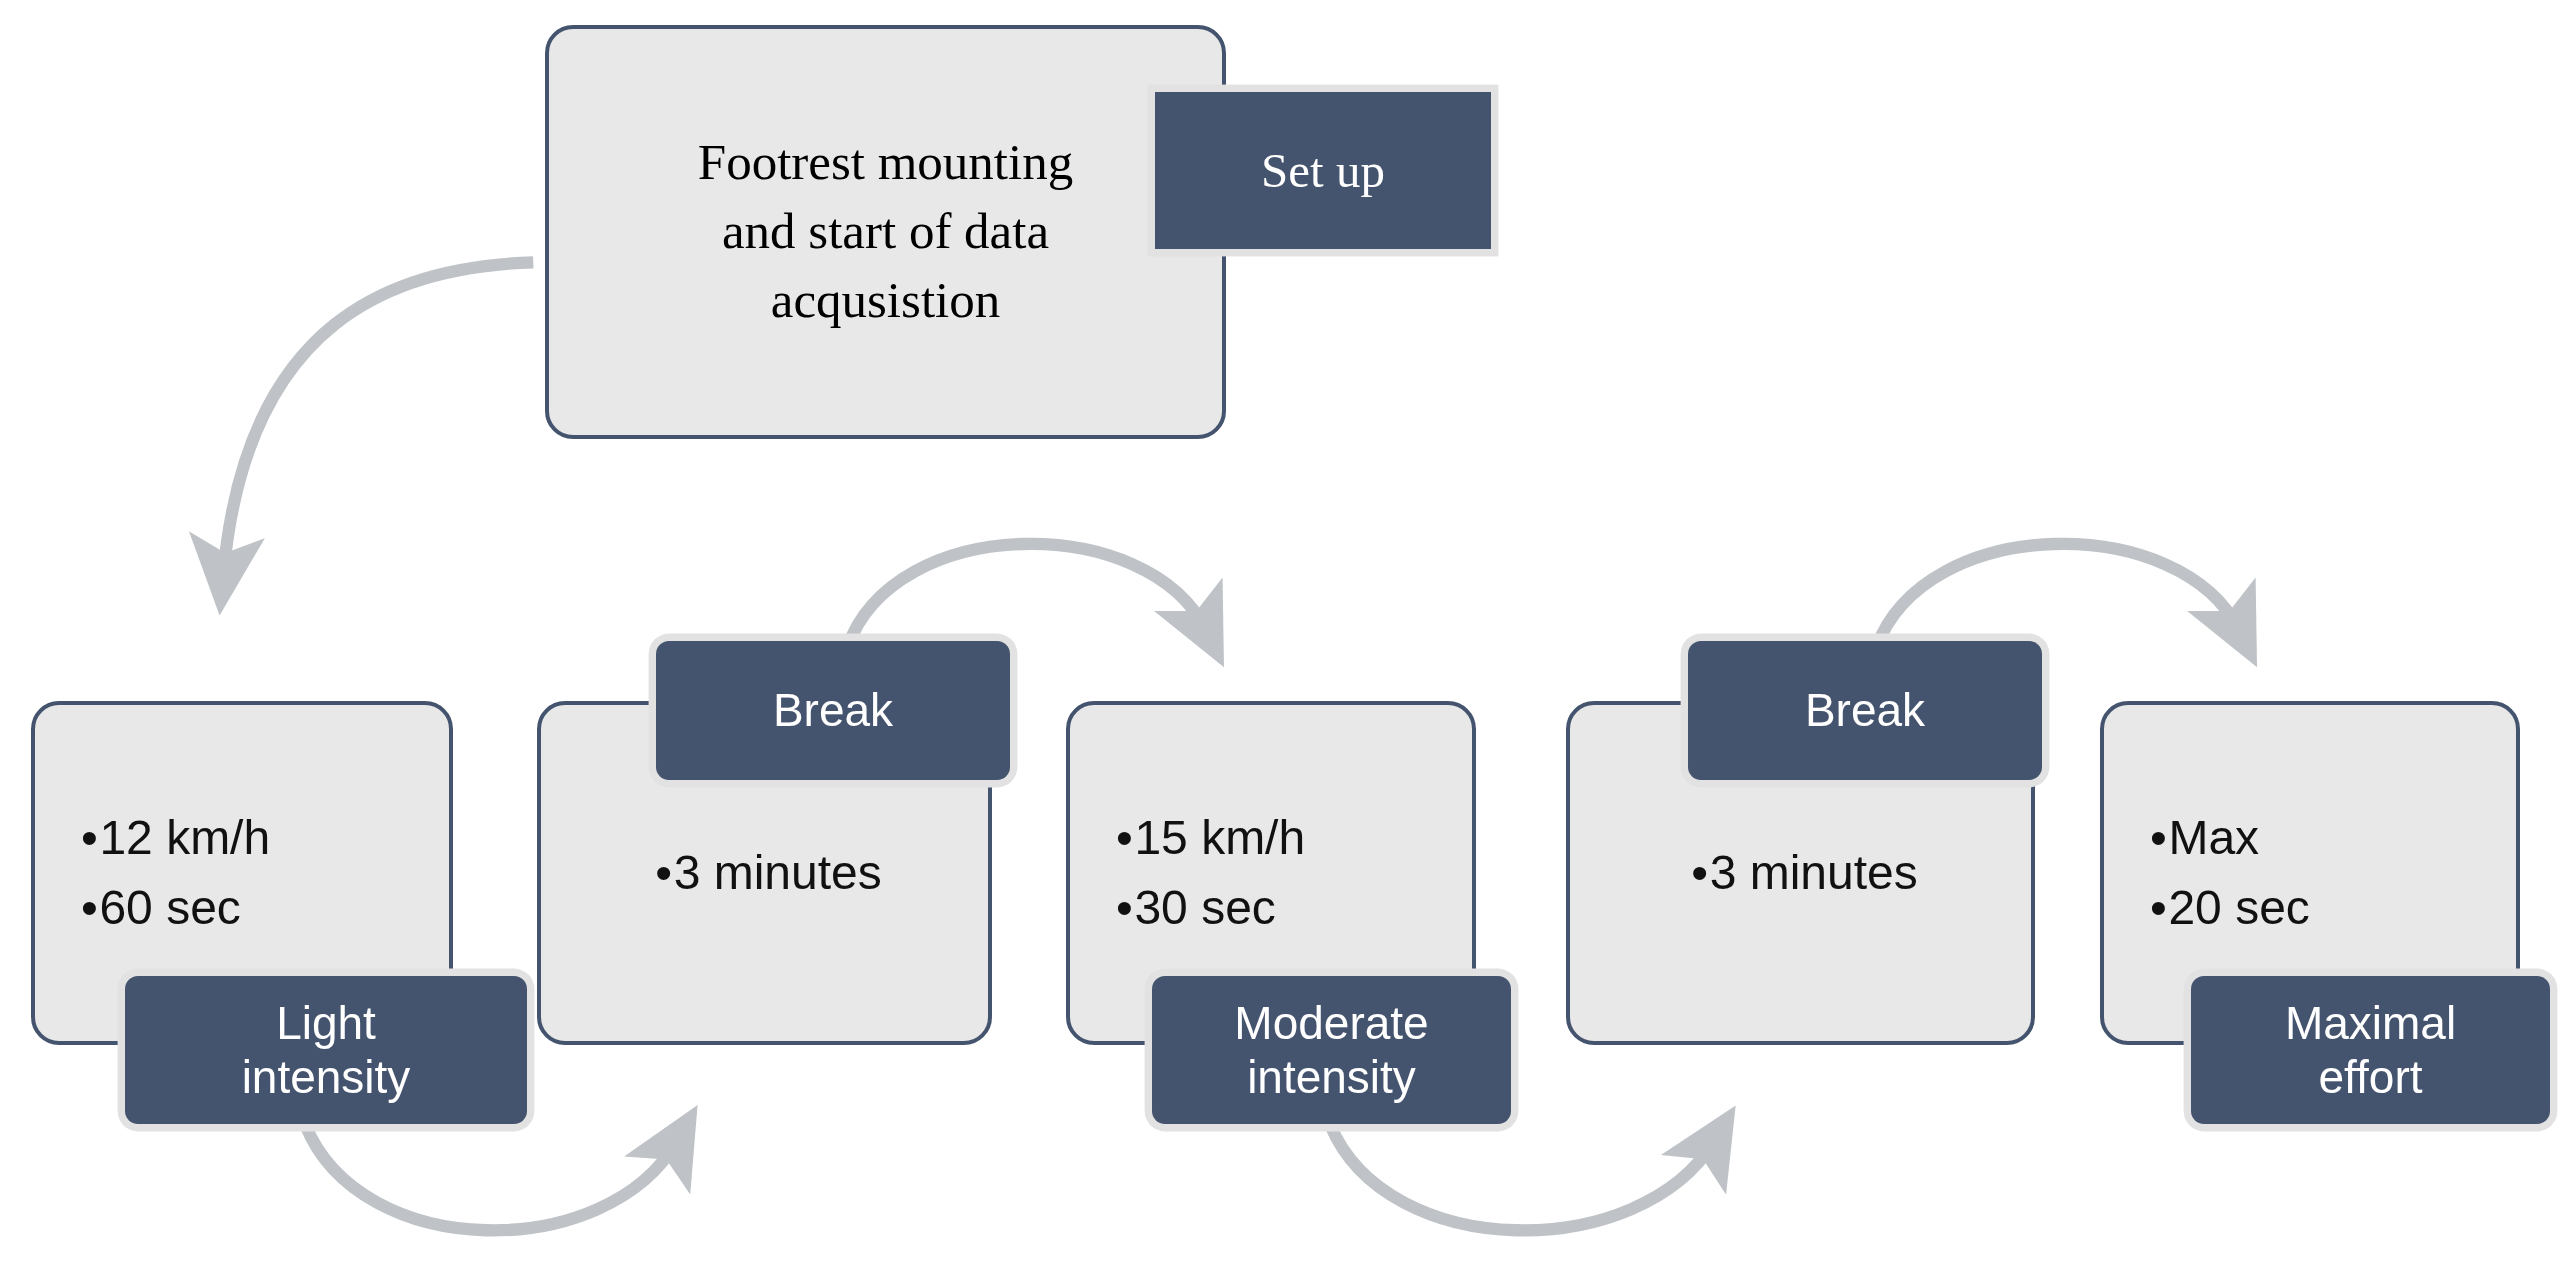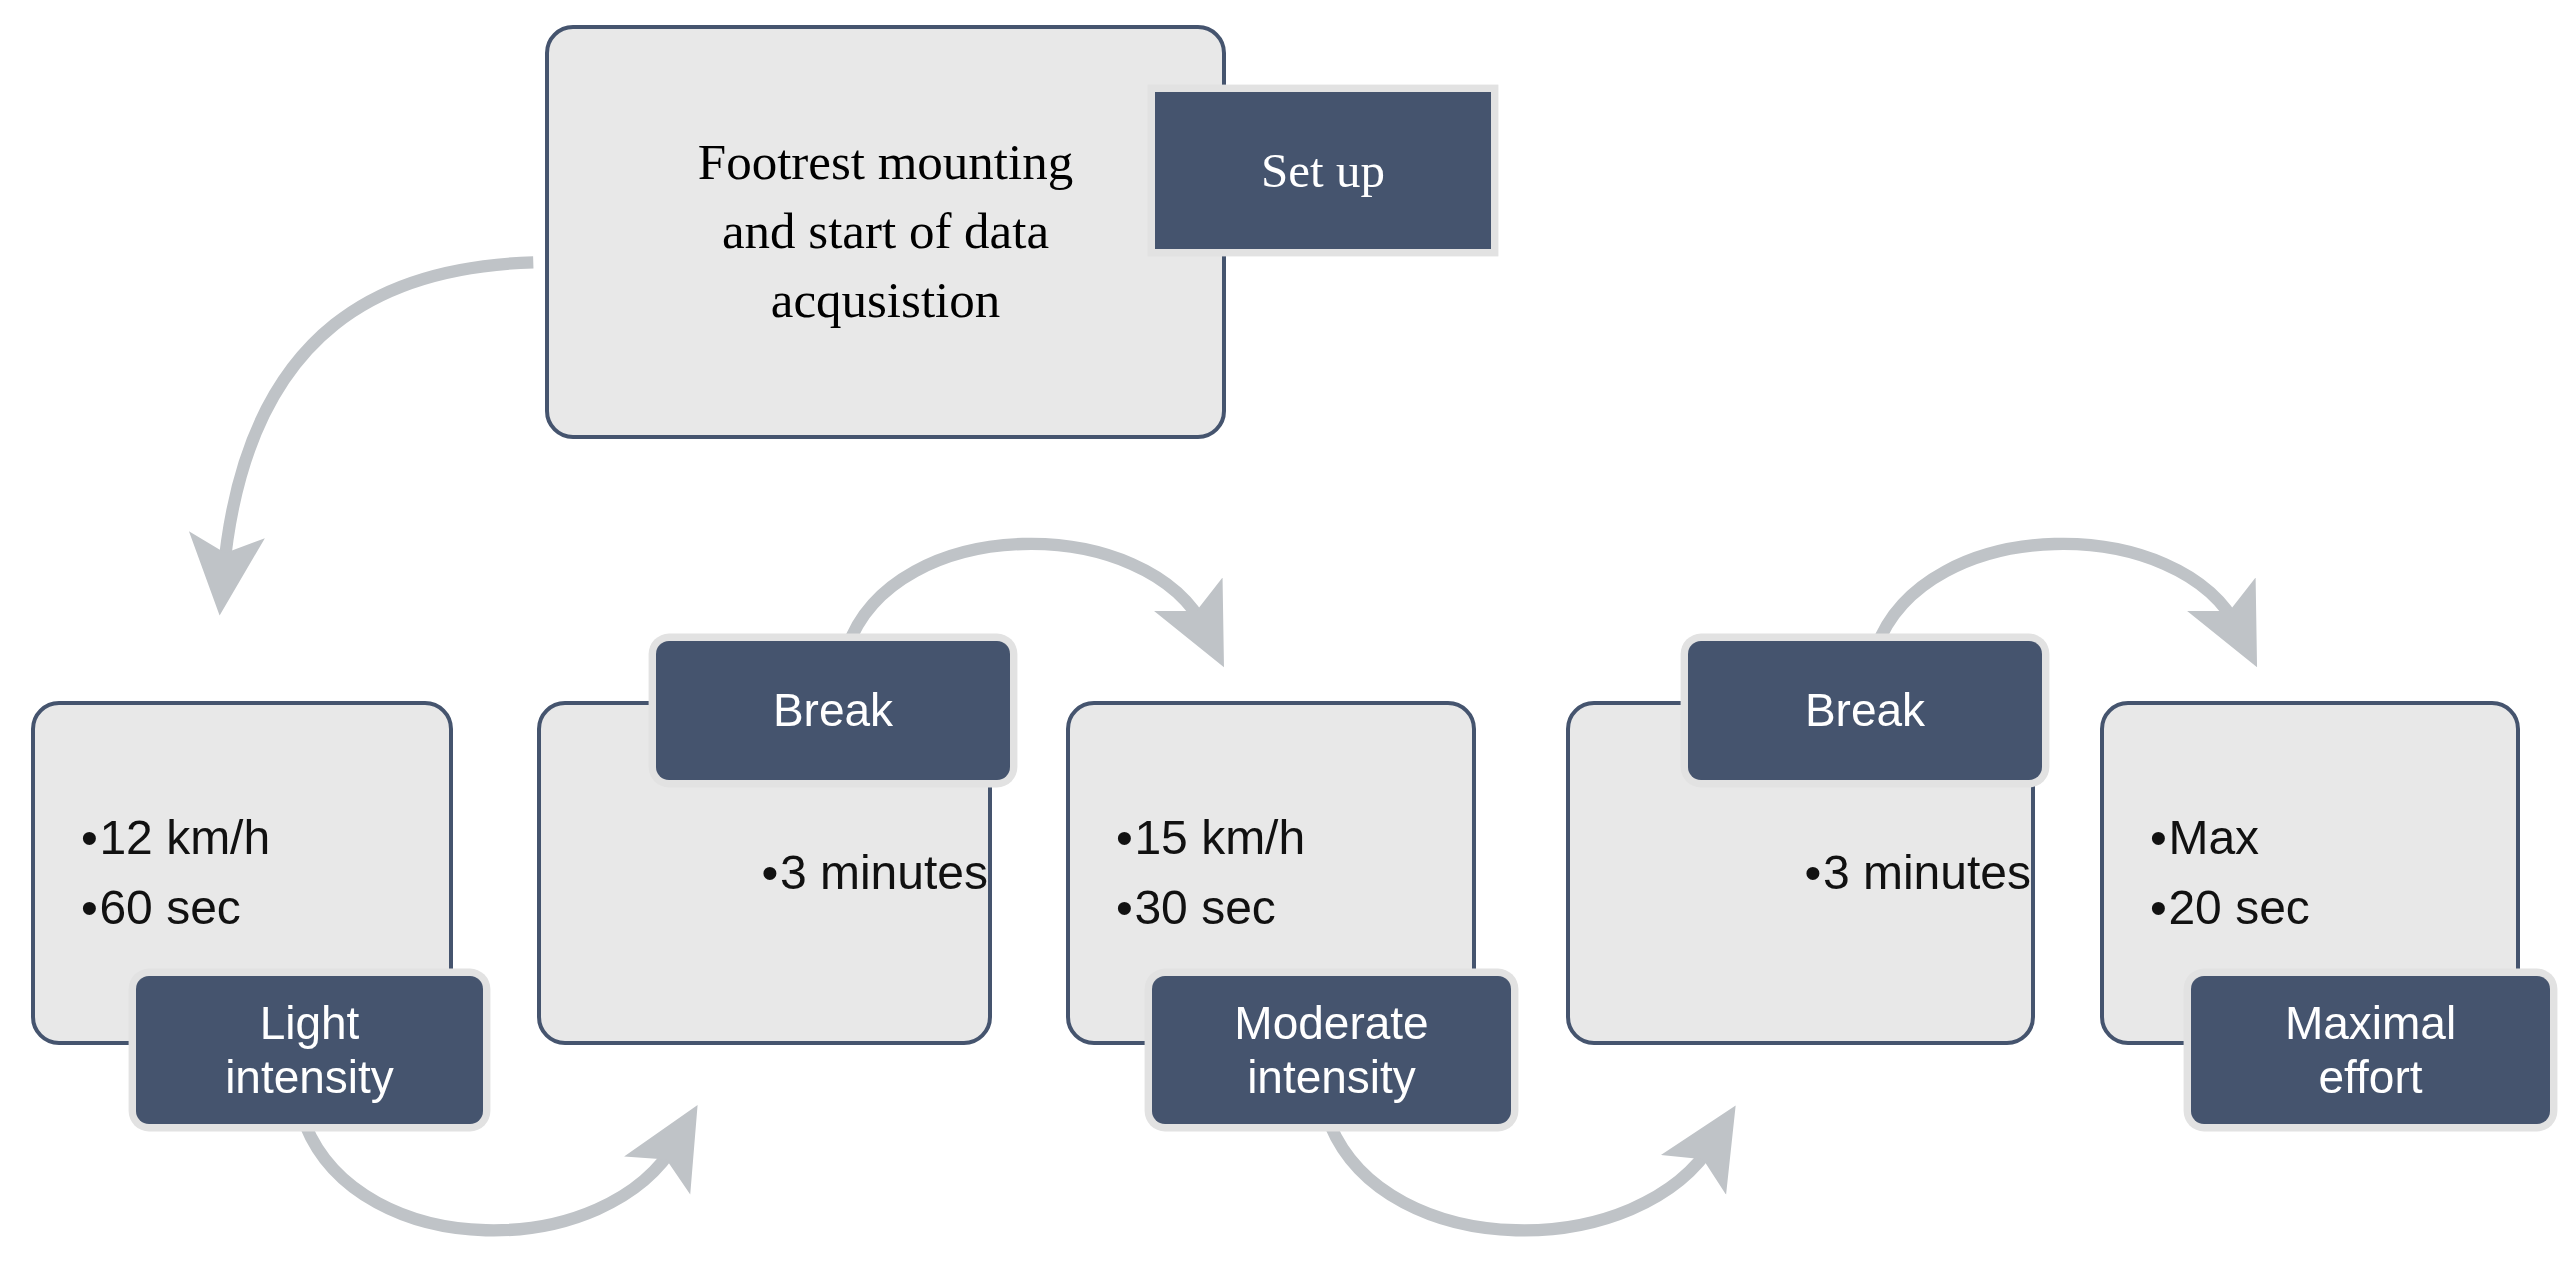--- a/index.html
+++ b/index.html
@@ -45,21 +45,21 @@
     list-style: none;
     margin: 0;
     padding: 0 0 0 46px;
     font-family: "Liberation Sans", sans-serif;
     font-size: 48px;
     color: #111111;
     line-height: 1.45;
   }
   .bullets.centered {
     padding-left: 8px;
-    text-align: right;
+    text-align: center;
   }
   .bullets li {
     white-space: nowrap;
   }
   .bullets li::before {
     content: "\2022";
     display: inline;
     margin-right: 1.6px;
   }
   
@@ -138,21 +138,21 @@
   <div class="chip square" style="left:1155px; top:92px; width:336px; height:157px;">
     <span>Set up</span>
   </div>
 
   <div class="node" style="left:31px; top:701px; width:422px; height:344px;">
     <ul class="bullets">
       <li>12 km/h</li>
       <li>60 sec</li>
     </ul>
   </div>
-  <div class="chip" style="left:136px; top:976px; width:347px; height:148px; flex-direction:column;">
+  <div class="chip" style="left:125px; top:976px; width:402px; height:148px; flex-direction:column;">
     <span>Light</span>
     <span>intensity</span>
   </div>
 
   <div class="node" style="left:537px; top:701px; width:455px; height:344px;">
     <ul class="bullets centered">
       <li>3 minutes</li>
     </ul>
   </div>
   <div class="chip" style="left:656px; top:641px; width:354px; height:139px;">

